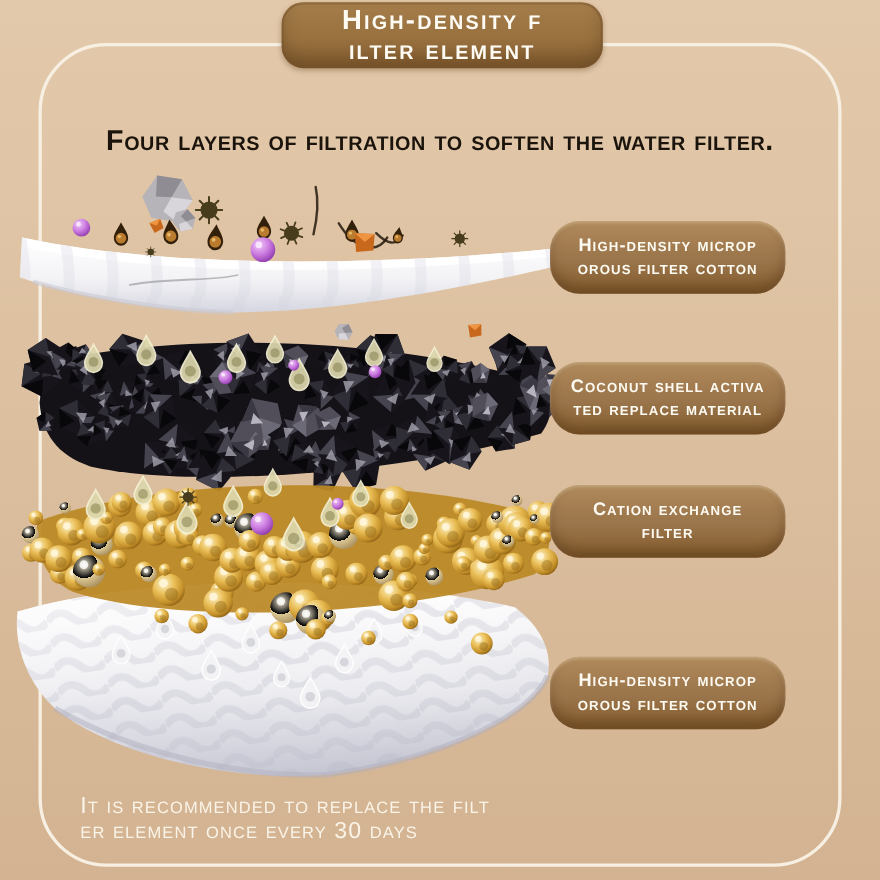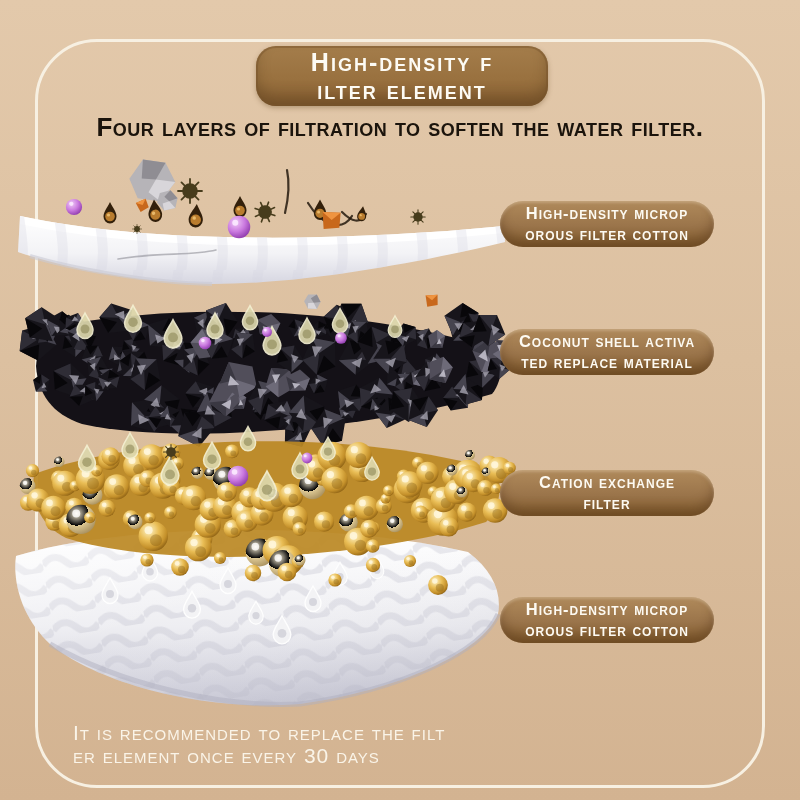--- a/index.html
+++ b/index.html
@@ -9,42 +9,42 @@
     background:linear-gradient(180deg,#e3c9ab 0%,#dcc0a0 45%,#d3b391 100%);
   }
   .frame{
     position:absolute;left:35px;top:39px;right:35px;bottom:12px;
     border:3px solid var(--frame-line,#f7f0e2);border-radius:62px;
   }
   .banner{
     position:absolute;left:256px;top:2px;width:292px;height:60px;border-radius:20px;
     background:linear-gradient(180deg,#a47d4b 0%,#99713f 55%,#8a6134 100%);
     box-shadow:inset 0 0 0 2px rgba(120,85,45,.45), inset 0 -10px 14px rgba(70,45,18,.35), 0 2px 5px rgba(95,65,30,.35);
-    display:flex;flex-direction:column;justify-content:center;align-items:center;margin-top:44px;
+    display:flex;flex-direction:column;justify-content:center;align-items:center;
   }
   .banner .ln{
     color:#fdfbf4;font-weight:bold;font-variant:small-caps;
     font-size:25px;line-height:28px;letter-spacing:2px;white-space:nowrap;
   }
   .headline{
     position:absolute;left:0;top:112px;width:100%;text-align:center;
     color:var(--headline-text,#1b140c);font-weight:bold;font-variant:small-caps;
     font-size:26px;letter-spacing:.5px;white-space:nowrap;
   }
   .pill{
-    position:absolute;left:500px;width:214px;border-radius:27px;padding:2px 0;
+    position:absolute;left:500px;width:214px;border-radius:27px;padding:12px 0;
     text-align:center;
     background:linear-gradient(180deg,#b08a5b 0%,#9a744a 55%,#86602f 100%);
     box-shadow:inset 0 2px 3px rgba(255,240,215,.28), inset 0 -8px 11px rgba(70,40,15,.38);
   }
   .pill .ln{
     color:#fdfaf2;font-weight:bold;font-variant:small-caps;
     font-size:16.5px;line-height:21px;letter-spacing:1px;white-space:nowrap;
   }
-  #pill1{top:201px}#pill2{top:329px}#pill3{top:470px}#pill4{top:597px}
+  #pill1{top:201px}#pill2{top:329px}#pill3{top:441px}#pill4{top:597px}
   .footnote{
     position:absolute;left:73px;top:721px;
     color:var(--light-text,#faf4e8);font-weight:normal;font-variant:small-caps;
     font-size:21px;line-height:23px;letter-spacing:1px;
   }
   svg.art{position:absolute;left:0;top:0;}
   .hair{fill:none;stroke:#241a0e;stroke-width:2.2;stroke-linecap:round;opacity:.85;}
   .hair2{fill:none;stroke:#8d8d96;stroke-width:1.6;stroke-linecap:round;opacity:.6;}
 </style>
 </head>

